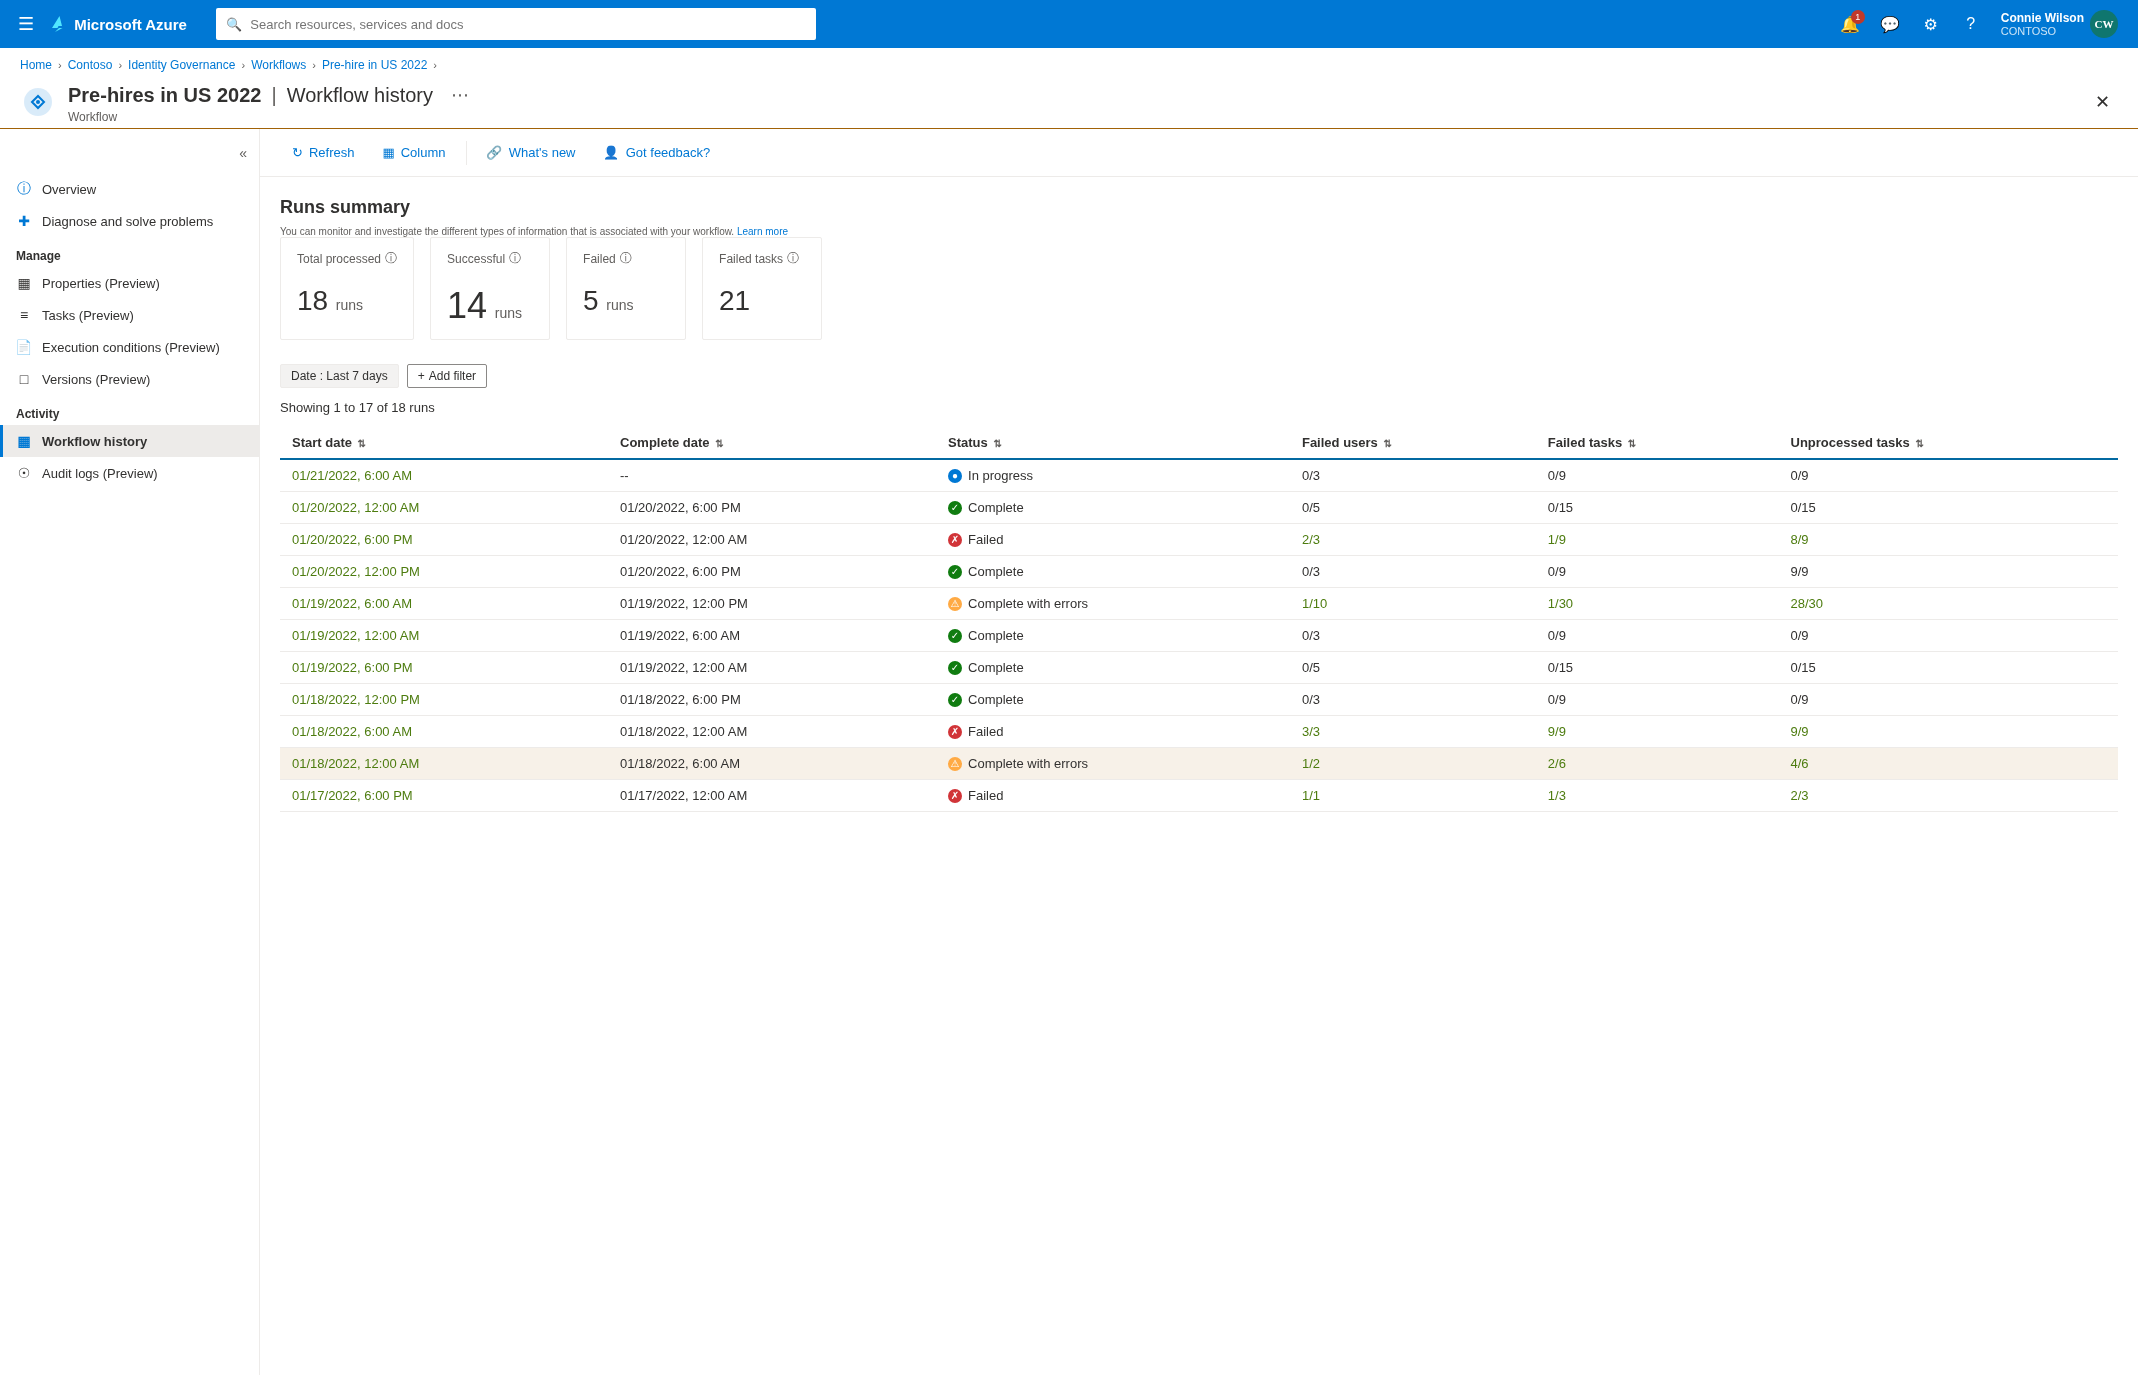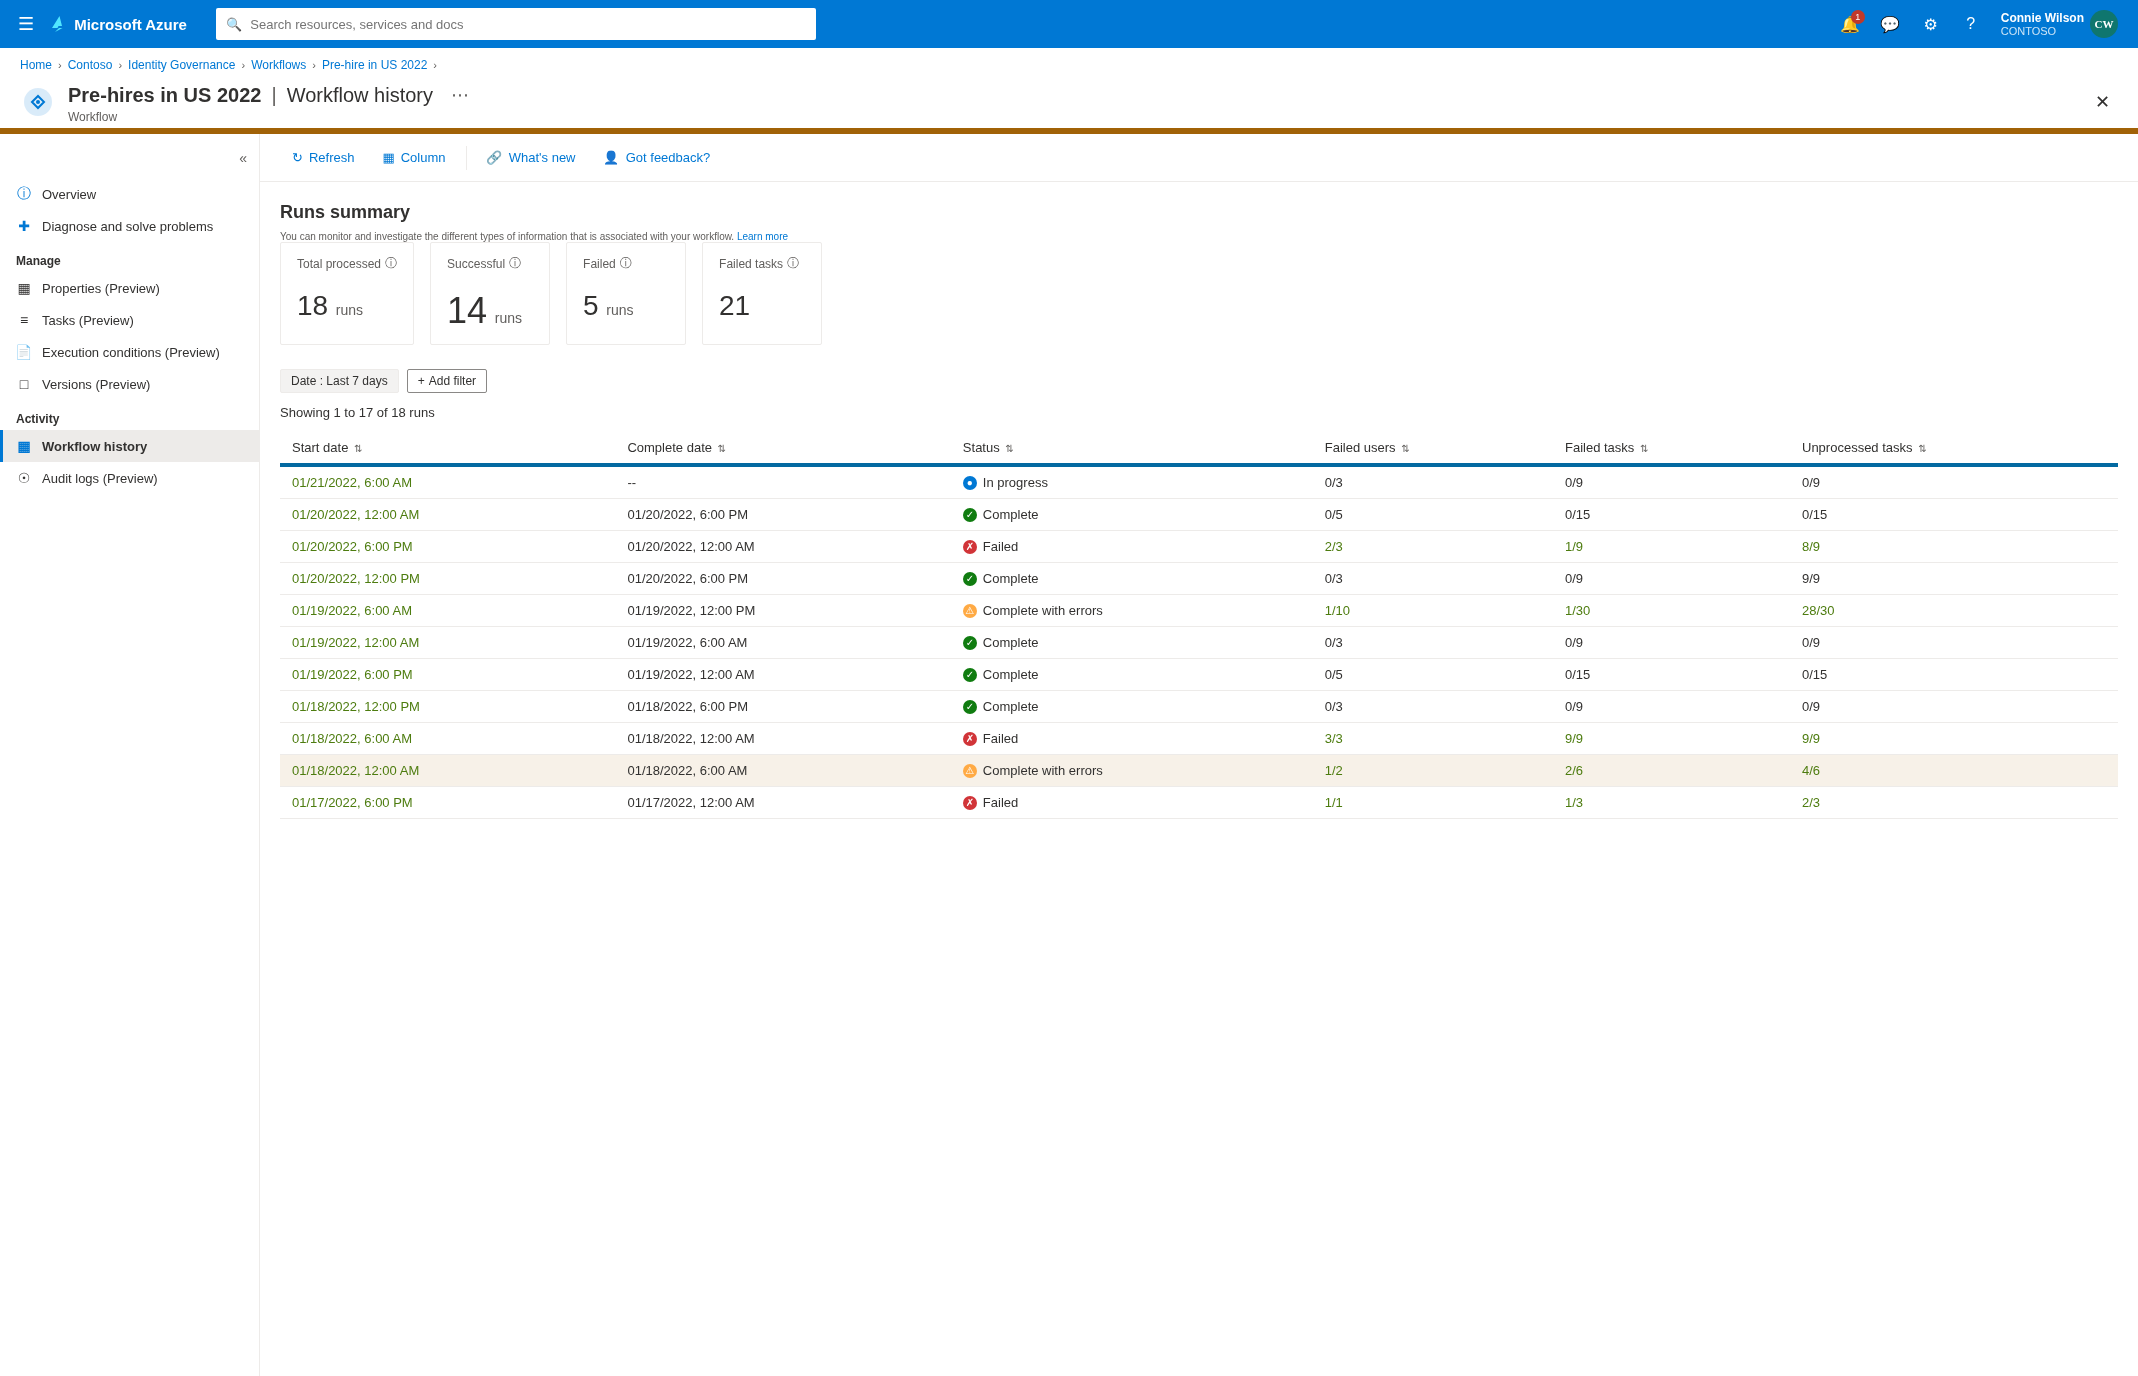--- a/index.html
+++ b/index.html
@@ -55,21 +55,21 @@
     }
     .breadcrumb a { color: #0078d4; text-decoration: none; }
     .breadcrumb-sep { color: #605e5c; font-size: 11px; }
 
     
     .page-header {
       display: flex;
       align-items: center;
       padding: 8px 20px 4px 20px;
       gap: 12px;
-      border-bottom: 6px solid #a16207;
+      border-bottom: 1px solid #a16207;
       position: relative;
     }
     .page-header-icon { width: 36px; height: 36px; display: flex; align-items: center; justify-content: center; }
     .page-header-titles { display: flex; flex-direction: column; }
     .page-header-main { display: flex; align-items: center; gap: 10px; }
     .page-title { font-size: 20px; font-weight: 600; color: #323130; }
     .page-header-divider { color: #605e5c; font-size: 20px; font-weight: 300; }
     .page-subtitle { font-size: 20px; font-weight: 400; color: #323130; }
     .page-workflow-label { font-size: 12px; color: #605e5c; }
     .header-menu-btn { cursor: pointer; font-size: 18px; color: #605e5c; padding: 4px 8px; }
@@ -168,21 +168,21 @@
       font-size: 12px; color: #323130; cursor: pointer; background: none;
     }
 
     
     .showing-label { font-size: 13px; color: #323130; margin-bottom: 12px; }
 
     
     .data-table { width: 100%; border-collapse: collapse; font-size: 13px; }
     .data-table th {
       text-align: left; padding: 8px 12px;
-      font-weight: 400; color: #323130; border-bottom: 4px solid #0369a1;
+      font-weight: 700; color: #323130; border-bottom: 2px solid #0369a1;
       white-space: nowrap; font-size: 13px;
     }
     .data-table th .sort-icon { font-size: 10px; color: #605e5c; margin-left: 2px; }
     .data-table td {
       padding: 8px 12px; border-bottom: 1px solid #edebe9; color: #323130;
     }
     .td-link { color: #4d7c0f; text-decoration: none; cursor: pointer; }
     .status-badge { display: flex; align-items: center; gap: 6px; }
     .status-dot { width: 14px; height: 14px; border-radius: 50%; display: flex; align-items: center; justify-content: center; font-size: 10px; flex-shrink: 0; }
     .status-inprogress { background: #0078d4; color: #fff; }

